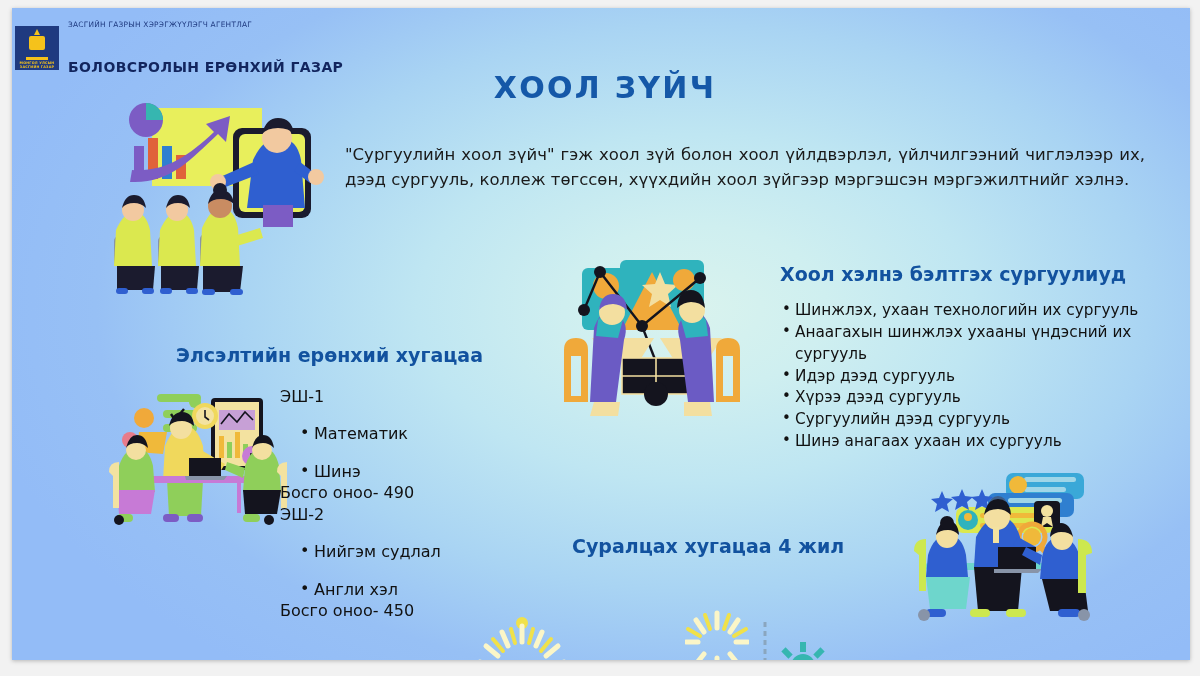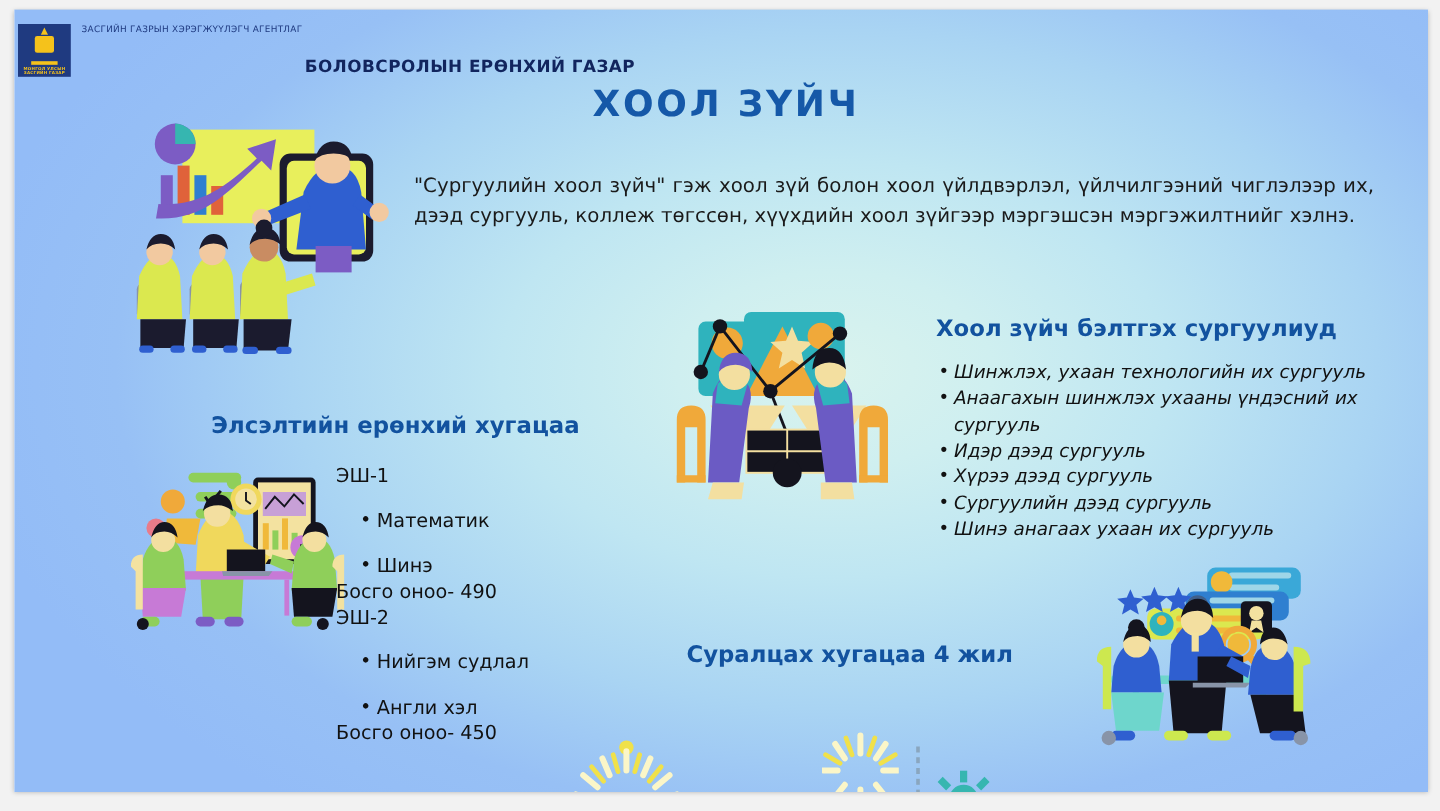--- a/index.html
+++ b/index.html
@@ -51,21 +51,21 @@
     border-radius: 2px;
   }
   .logo-bar {
     width: 22px; height: 3px; background: #f5c21b; margin-top: 1px;
   }
   .logo-mark-text {
     font-size: 3.4px; color: #f5c21b; line-height: 1.25;
     text-align: center; letter-spacing: .2px; margin-top: 1px;
     font-weight: bold;
   }
-  .logo-texts { display: flex; flex-direction: row; gap: 2px; }
+  .logo-texts { display: flex; flex-direction: column; gap: 2px; }
   .logo-line1 {
     font-size: 7.4px; color: #1f3a80; letter-spacing: .25px;
     white-space: nowrap;
   }
   .logo-line2 {
     font-size: 14px; color: #12255e; font-weight: bold;
     letter-spacing: .4px; white-space: nowrap; margin-top: 28px;
   }
   
   .main-title {
@@ -83,21 +83,21 @@
   
   .uni-head {
     position: absolute; left: 768px; top: 255px;
     font-size: 19px; font-weight: bold; color: #12529f;
   }
   .uni-list {
     position: absolute; left: 768px; top: 292px; width: 400px;
     font-size: 15.3px; line-height: 1.43; color: #111;
     list-style: none;
   }
-  .uni-list li { position: relative; padding-left: 15px; font-style: italic; }
+  .uni-list li { position: relative; padding-left: 15px; }
   .uni-list li::before {
     content: "\2022"; position: absolute; left: 2px; top: -1px;
     font-size: 15px; color: #111;
   }
   
   .exam-head {
     position: absolute; left: 164px; top: 336px;
     font-size: 19px; font-weight: bold; color: #12529f;
   }
   .exam-body {
@@ -359,21 +359,21 @@
     <path d="M166 106 q-6 -20 -20 -20 q-14 0 -18 20 l-2 22 h42z" fill="#2f5fd0"></path>
     <circle cx="148" cy="88" r="11" fill="#f3dfa0"></circle>
     <path d="M159 86 q-3 -14 -12 -14 q-10 0 -11 14 q5 -5 11 -5 q9 0 12 5z" fill="#14141e"></path>
     <path d="M128 128 h42 l4 32 h-38z" fill="#14141e"></path>
     <rect x="144" y="158" width="22" height="8" rx="4" fill="#2f5fd0"></rect>
     <path d="M178 102 q0 -14 -14 -14 v54 h8 v-38z" fill="#cde84f"></path>
     <circle cx="170" cy="164" r="6" fill="#8894a8"></circle>
     <path d="M128 104 L112 96 l-4 8 l18 10z" fill="#2f5fd0"></path>
   </svg>
 
-  <div class="uni-head">Хоол зүйч бэлтгэх сургуулиуд</div>
+  <div class="uni-head">Хоол хэлнэ бэлтгэх сургуулиуд</div>
   <ul class="uni-list">
     <li>Шинжлэх, ухаан технологийн их сургууль</li>
     <li>Анаагахын шинжлэх ухааны үндэсний  их сургууль</li>
     <li>Идэр дээд сургууль</li>
     <li>Хүрээ дээд сургууль</li>
     <li>Сургуулийн дээд сургууль</li>
     <li>Шинэ анагаах ухаан их сургууль</li>
   </ul>
 
   <div class="exam-head">Элсэлтийн ерөнхий хугацаа</div>

